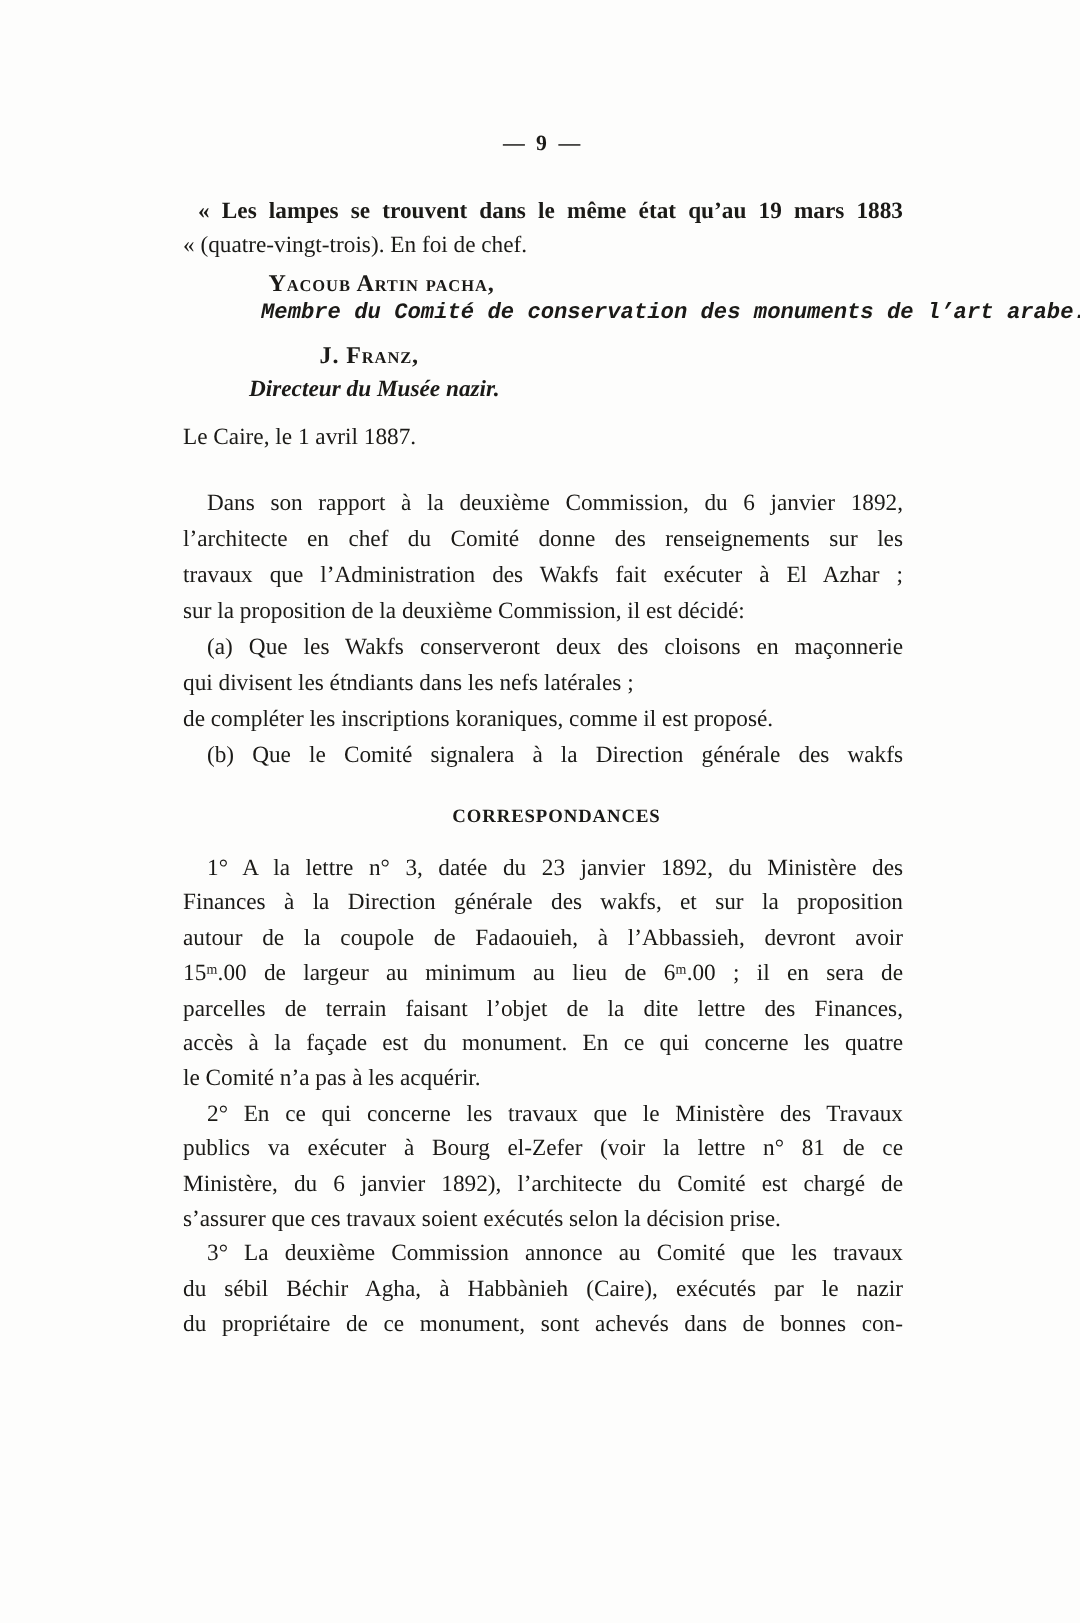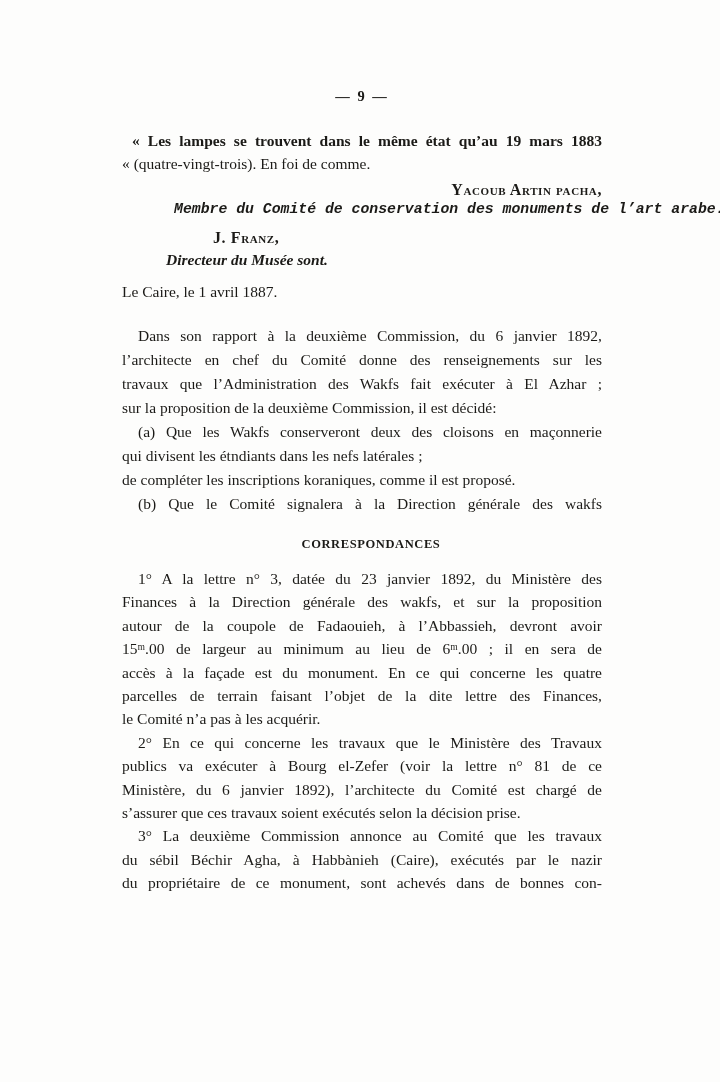--- a/index.html
+++ b/index.html
@@ -35,21 +35,21 @@
   .quote { margin-top: 21px; }
   .quote .tl { line-height: 23px; }
 
   .sig1-name {
     margin-top: 6px;
     height: 20px;
     font-variant: small-caps;
     font-weight: 600;
     font-size: 16px;
     letter-spacing: 0.6px;
-    text-align: right;
+    text-align: left;
     padding-left: 57px;
   }
   .sig1-role {
     height: 24px;
     font-style: italic;
     font-weight: 600;
     font-size: 14.8px;
     text-align: center;
     padding-left: 52px;
     font-family: Liberation Mono, monospace;
@@ -93,28 +93,28 @@
 </head>
 <body>
 
 <div class="page">
   <div class="content">
 
     <div class="pagenum nw">— 9 —</div>
 
     <div class="quote">
         <div class="tl j ind-sm">« Les lampes se trouvent dans le même état qu’au 19 mars 1883</div>
-        <div class="tl">« (quatre-vingt-trois). En foi de comme.</div>
+        <div class="tl">« (quatre-vingt-trois). En foi de chef.</div>
       </div>
 
     <div class="sig1-name nw">Yacoub Artin pacha,</div>
     <div class="sig1-role nw">Membre du Comité de conservation des monuments de l’art arabe.</div>
 
     <div class="sig2-name nw">J. Franz,</div>
-    <div class="sig2-role nw">Directeur du Musée sont.</div>
+    <div class="sig2-role nw">Directeur du Musée nazir.</div>
 
     <div class="dateline nw">Le Caire, le 1 avril 1887.</div>
 
     <div class="para-a">
         <div class="tl j ind">Dans son rapport à la deuxième Commission, du 6 janvier 1892,</div>
         <div class="tl j">l’architecte en chef du Comité donne des renseignements sur les</div>
         <div class="tl j">travaux que l’Administration des Wakfs fait exécuter à El Azhar ;</div>
         <div class="tl">sur la proposition de la deuxième Commission, il est décidé:</div>
         <div class="tl j ind">(a) Que les Wakfs conserveront deux des cloisons en maçonnerie</div>
         <div class="tl">qui divisent les étndiants dans les nefs latérales ;</div>
@@ -122,22 +122,22 @@
         <div class="tl j ind">(b) Que le Comité signalera à la Direction générale des wakfs</div>
       </div>
 
     <div class="heading nw">CORRESPONDANCES</div>
 
     <div class="corr">
         <div class="tl j ind">1° A la lettre n° 3, datée du 23 janvier 1892, du Ministère des</div>
         <div class="tl j">Finances à la Direction générale des wakfs, et sur la proposition</div>
         <div class="tl j">autour de la coupole de Fadaouieh, à l’Abbassieh, devront avoir</div>
         <div class="tl j">15ᵐ.00 de largeur au minimum au lieu de 6ᵐ.00 ; il en sera de</div>
+        <div class="tl j">parcelles de terrain faisant l’objet de la dite lettre des Finances,</div>
         <div class="tl j">accès à la façade est du monument. En ce qui concerne les quatre</div>
-        <div class="tl j">parcelles de terrain faisant l’objet de la dite lettre des Finances,</div>
         <div class="tl">le Comité n’a pas à les acquérir.</div>
         <div class="tl j ind">2° En ce qui concerne les travaux que le Ministère des Travaux</div>
         <div class="tl j">publics va exécuter à Bourg el-Zefer (voir la lettre n° 81 de ce</div>
         <div class="tl j">Ministère, du 6 janvier 1892), l’architecte du Comité est chargé de</div>
         <div class="tl">s’assurer que ces travaux soient exécutés selon la décision prise.</div>
         <div class="tl j ind">3° La deuxième Commission annonce au Comité que les travaux</div>
         <div class="tl j">du sébil Béchir Agha, à Habbànieh (Caire), exécutés par le nazir</div>
         <div class="tl j">du propriétaire de ce monument, sont achevés dans de bonnes con-</div>
       </div>
 

